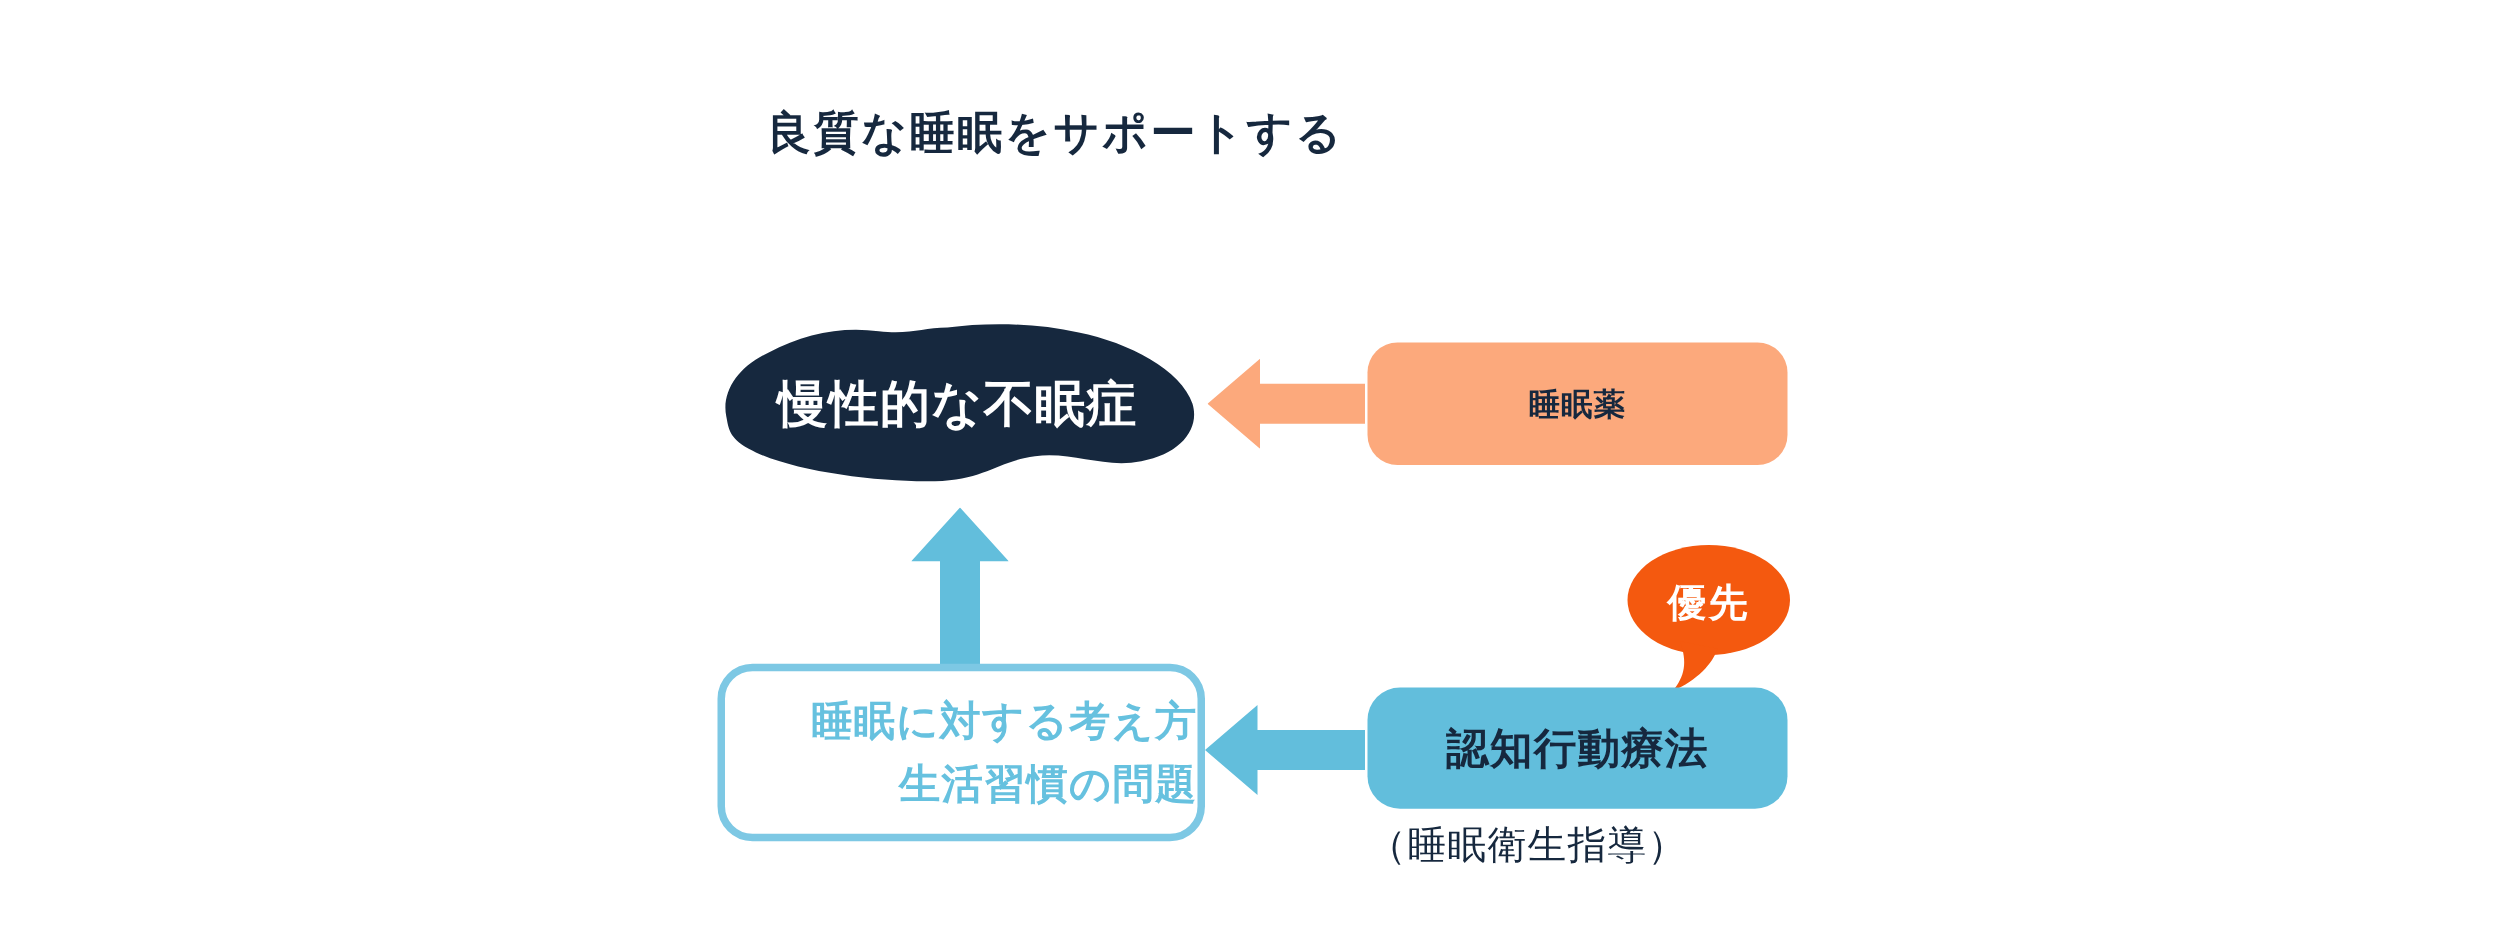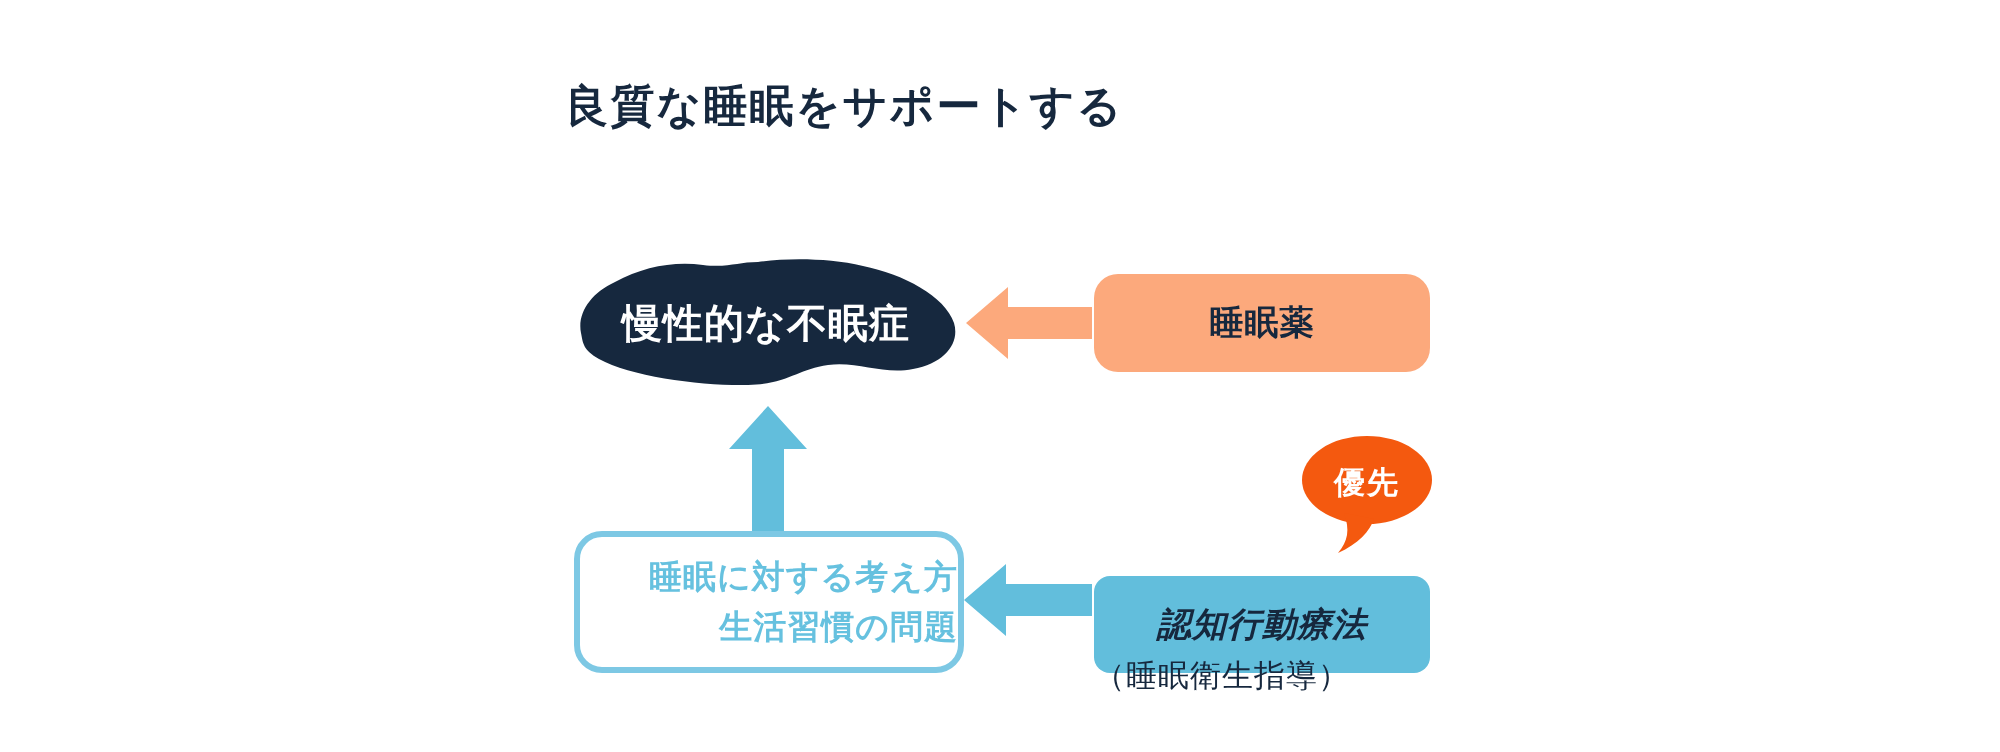--- a/index.html
+++ b/index.html
@@ -19,21 +19,21 @@
     height:752px;
     background:var(--white);
     overflow:hidden;
   }
   .title{
     position:absolute;
     left:0; top:76px;
     width:1688px;
     text-align:center;
     color:var(--navy);
-    font-size:44px;
+    font-size:36px;
     font-weight:bold;
     line-height:59px;
     letter-spacing:2px;
   }
   .node-label{
     position:absolute;
     left:0; top:0;
     width:100%; height:100%;
     display:flex;
     align-items:center;
@@ -50,29 +50,28 @@
   .blob-wrap svg{position:absolute;left:0;top:0;}
   .blob-wrap .node-label{color:var(--white);font-size:40px;}
   
   .pill-box{
     position:absolute;
     left:1094px; top:274px;
     width:336px; height:98px;
     background:var(--peach);
     border-radius:24px;
   }
-  .pill-box .node-label{color:var(--navy);font-size:34px;}
+  .pill-box .node-label{color:var(--navy);font-size:25px;}
   
   .cbt-box{
     position:absolute;
-    left:1094px; top:576px;
+    left:1094px; top:550px;
     width:336px; height:97px;
     background:var(--sky);
-    border-radius:16px;
-    font-style:italic;
+    border-radius:26px;
   }
   .cbt-box .node-label{color:var(--navy);font-size:34px;}
   
   .causes-box{
     position:absolute;
     left:574px; top:531px;
     width:390px; height:142px;
     box-sizing:border-box;
     background:var(--white);
     border:6px solid var(--sky-border);

